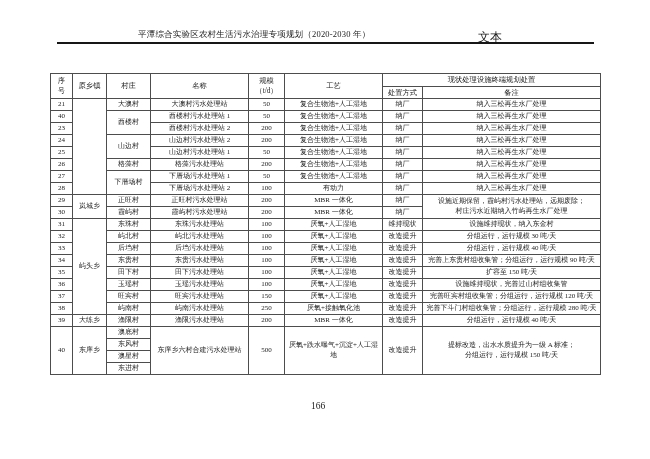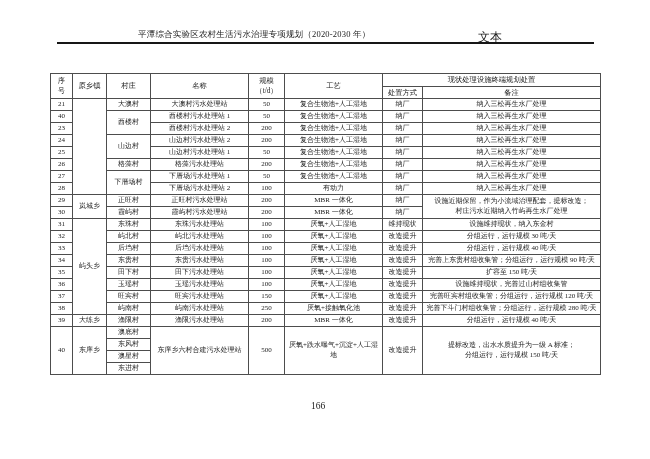--- a/index.html
+++ b/index.html
@@ -154,21 +154,21 @@
         <td>纳入三松再生水厂处理</td>
       </tr>
       <tr>
         <td>29</td>
         <td rowspan="2">岚城乡</td>
         <td>正旺村</td>
         <td>正旺村污水处理站</td>
         <td>200</td>
         <td>MBR 一体化</td>
         <td>纳厂</td>
-        <td rowspan="2">设施近期保留，作为小流域治理配套，提标改造；
+        <td rowspan="2">设施近期保留，霞屿村污水处理站，远期废除；
 村庄污水近期纳入竹屿再生水厂处理</td>
       </tr>
       <tr>
         <td>30</td>
         <td>霞屿村</td>
         <td>霞屿村污水处理站</td>
         <td>200</td>
         <td>MBR 一体化</td>
         <td>纳厂</td>
       </tr>

